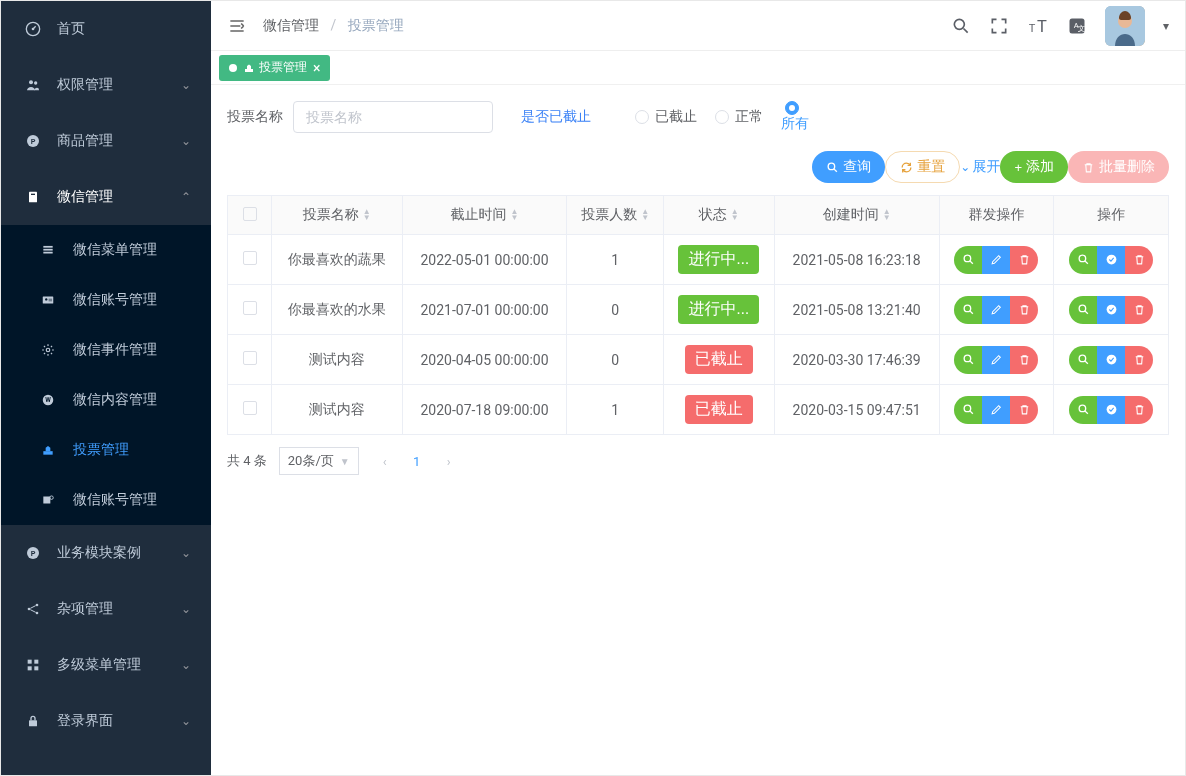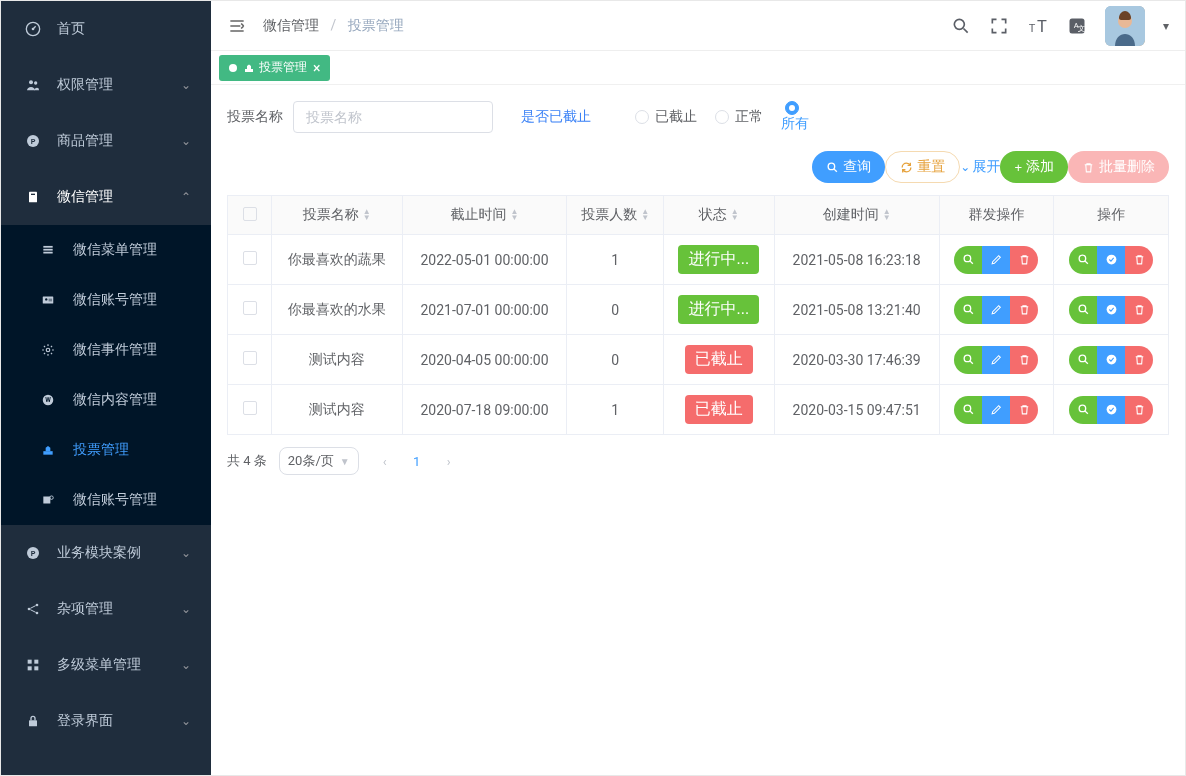--- a/index.html
+++ b/index.html
@@ -81,21 +81,21 @@
     .btn-group { display: inline-flex; }
     .btn-group .mini { width: 28px; height: 28px; display: inline-flex; align-items: center; justify-content: center; cursor: pointer; color: #fff; font-size: 13px; }
     .btn-group .mini:first-child { border-radius: 14px 0 0 14px; }
     .btn-group .mini:last-child { border-radius: 0 14px 14px 0; }
     .mini.green { background: #67c23a; }
     .mini.blue { background: #409eff; }
     .mini.red { background: #f56c6c; }
     
     
     .pagination { display: flex; align-items: center; margin-top: 12px; gap: 12px; font-size: 13px; color: #606266; }
-    .page-select { padding: 4px 8px; border: 1px solid #dcdfe6; border-radius: 8px; background: #fff; display: flex; align-items: center; cursor: pointer; }
+    .page-select { padding: 4px 8px; border: 1px solid #dcdfe6; border-radius: 0; background: #fff; display: flex; align-items: center; cursor: pointer; }
     .page-select .chev { margin-left: 6px; font-size: 10px; color: #c0c4cc; }
     .pager { display: flex; align-items: center; gap: 4px; }
     .pager .pg { width: 28px; height: 28px; display: flex; align-items: center; justify-content: center; cursor: pointer; border-radius: 2px; color: #606266; }
     .pager .pg.disabled { color: #c0c4cc; cursor: not-allowed; }
     .pager .pg.active { color: #409eff; }
     
     svg { display: block; }
   </style>
 </head>
 <body>

